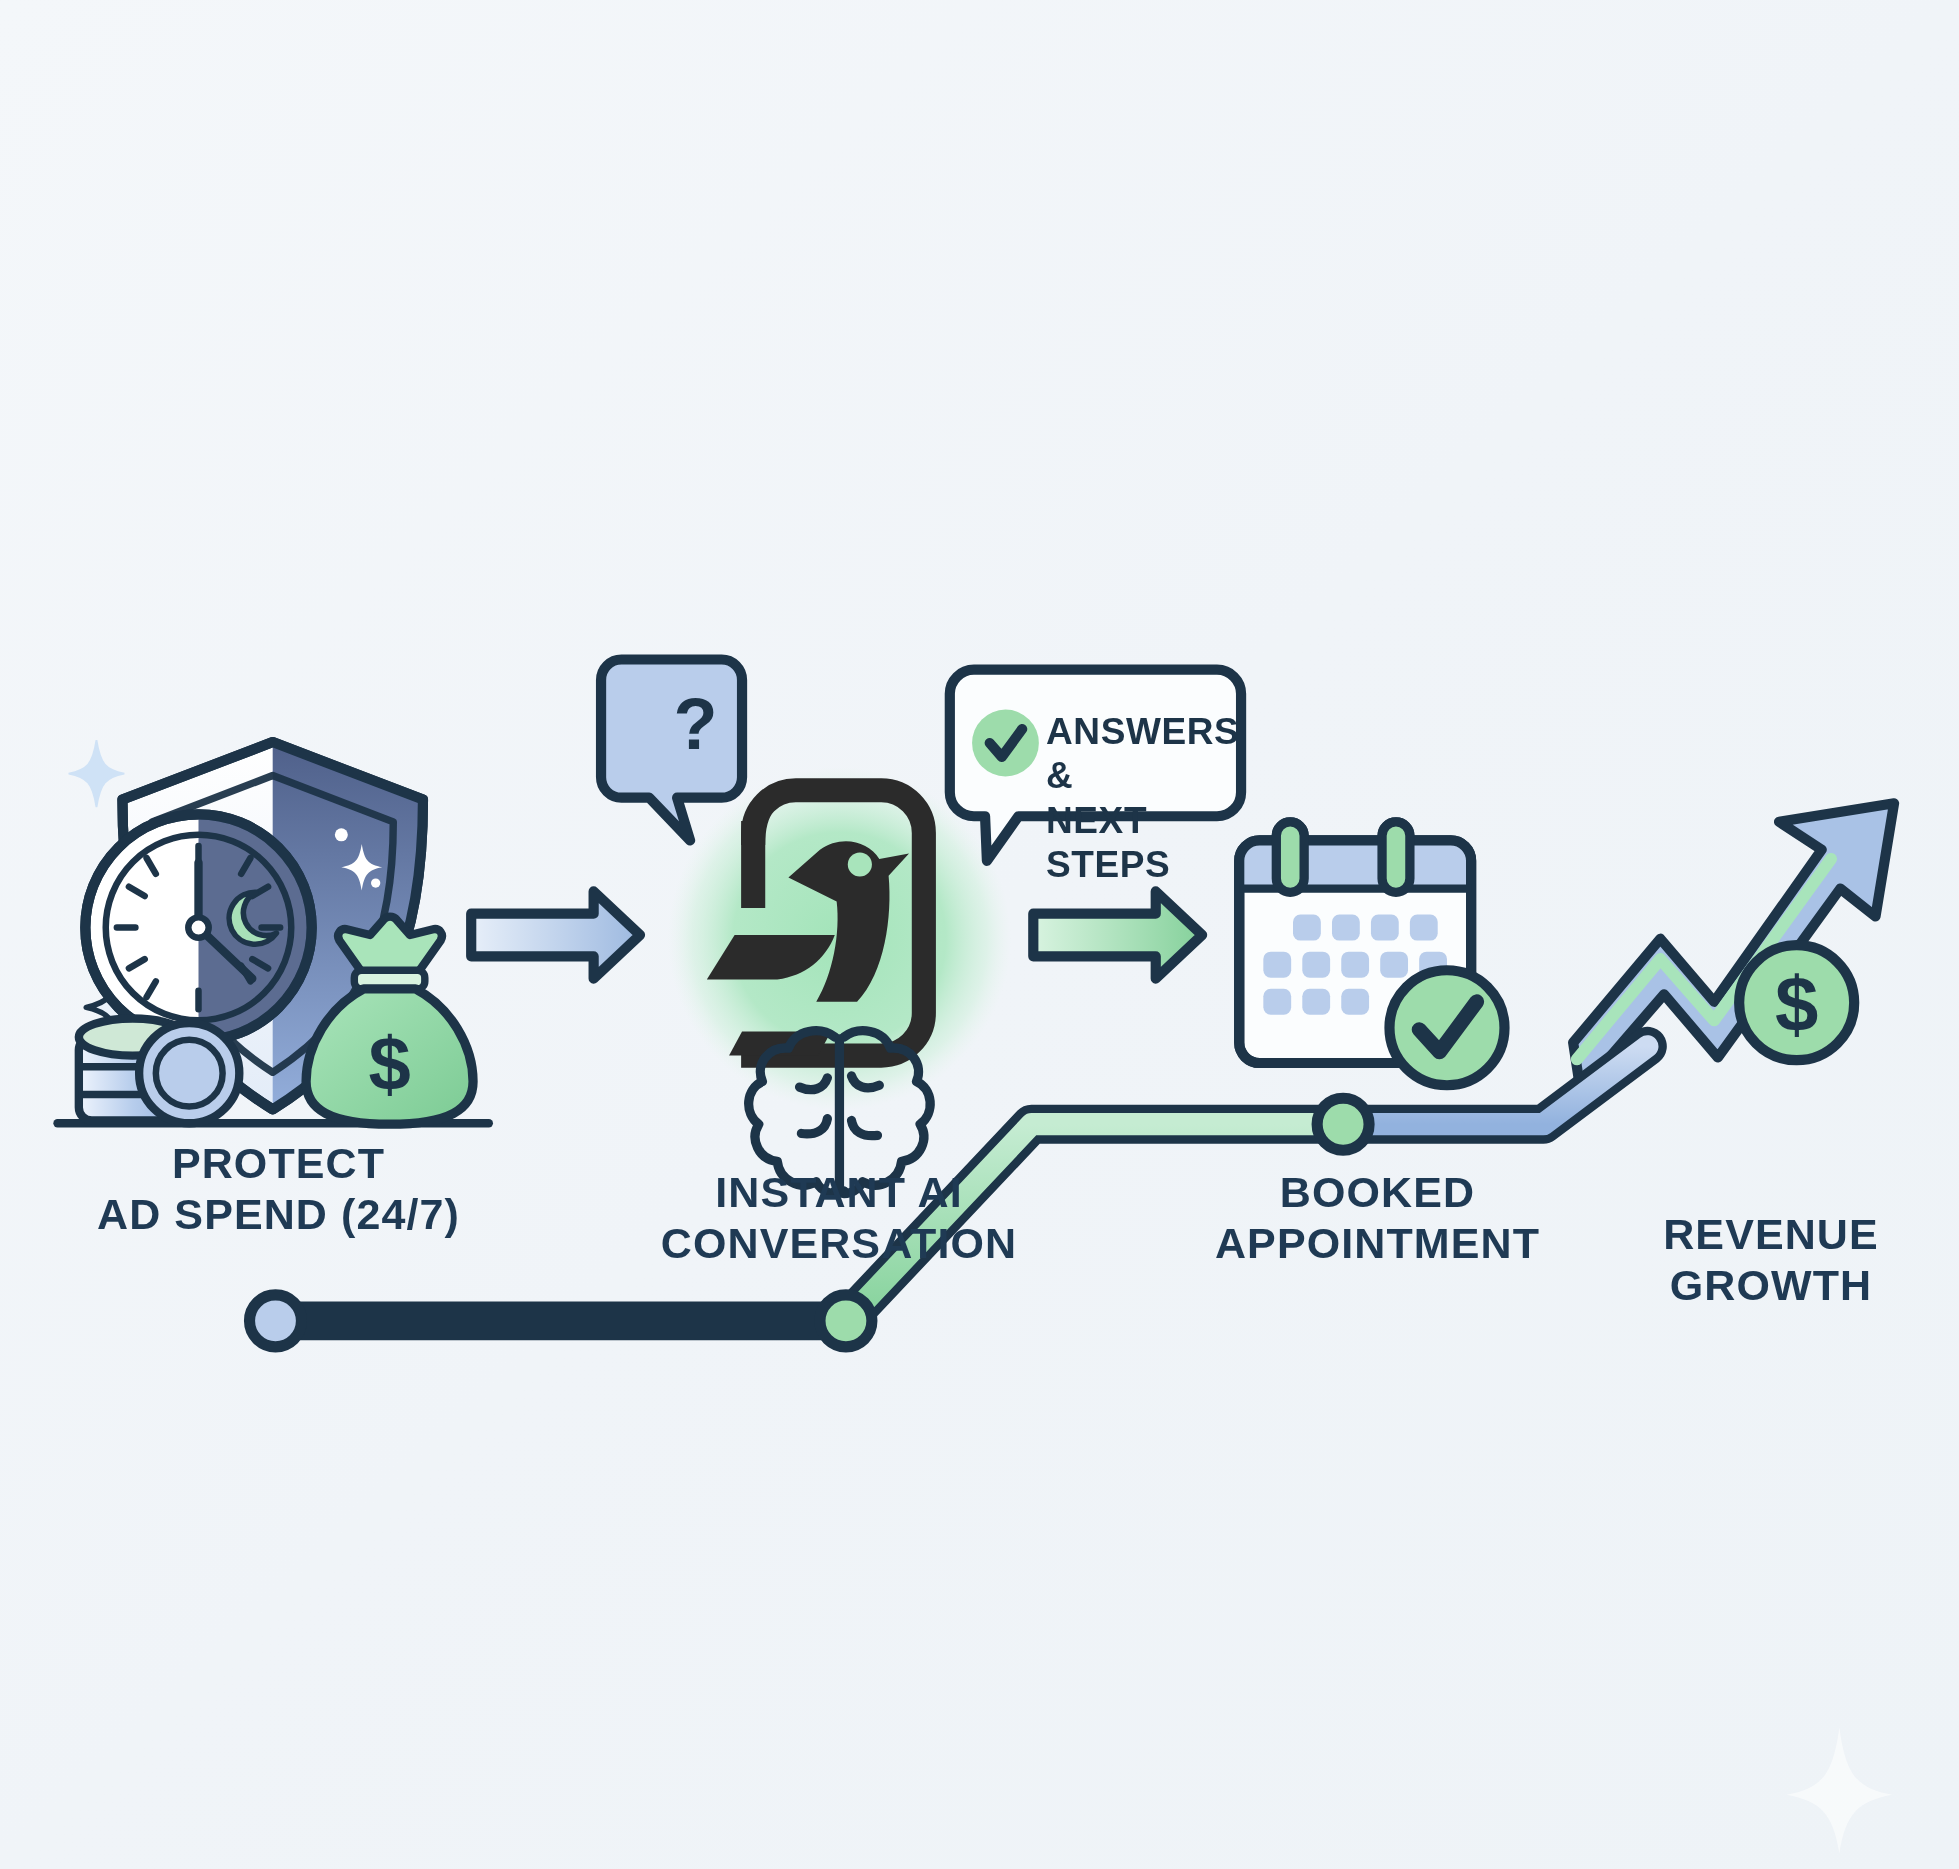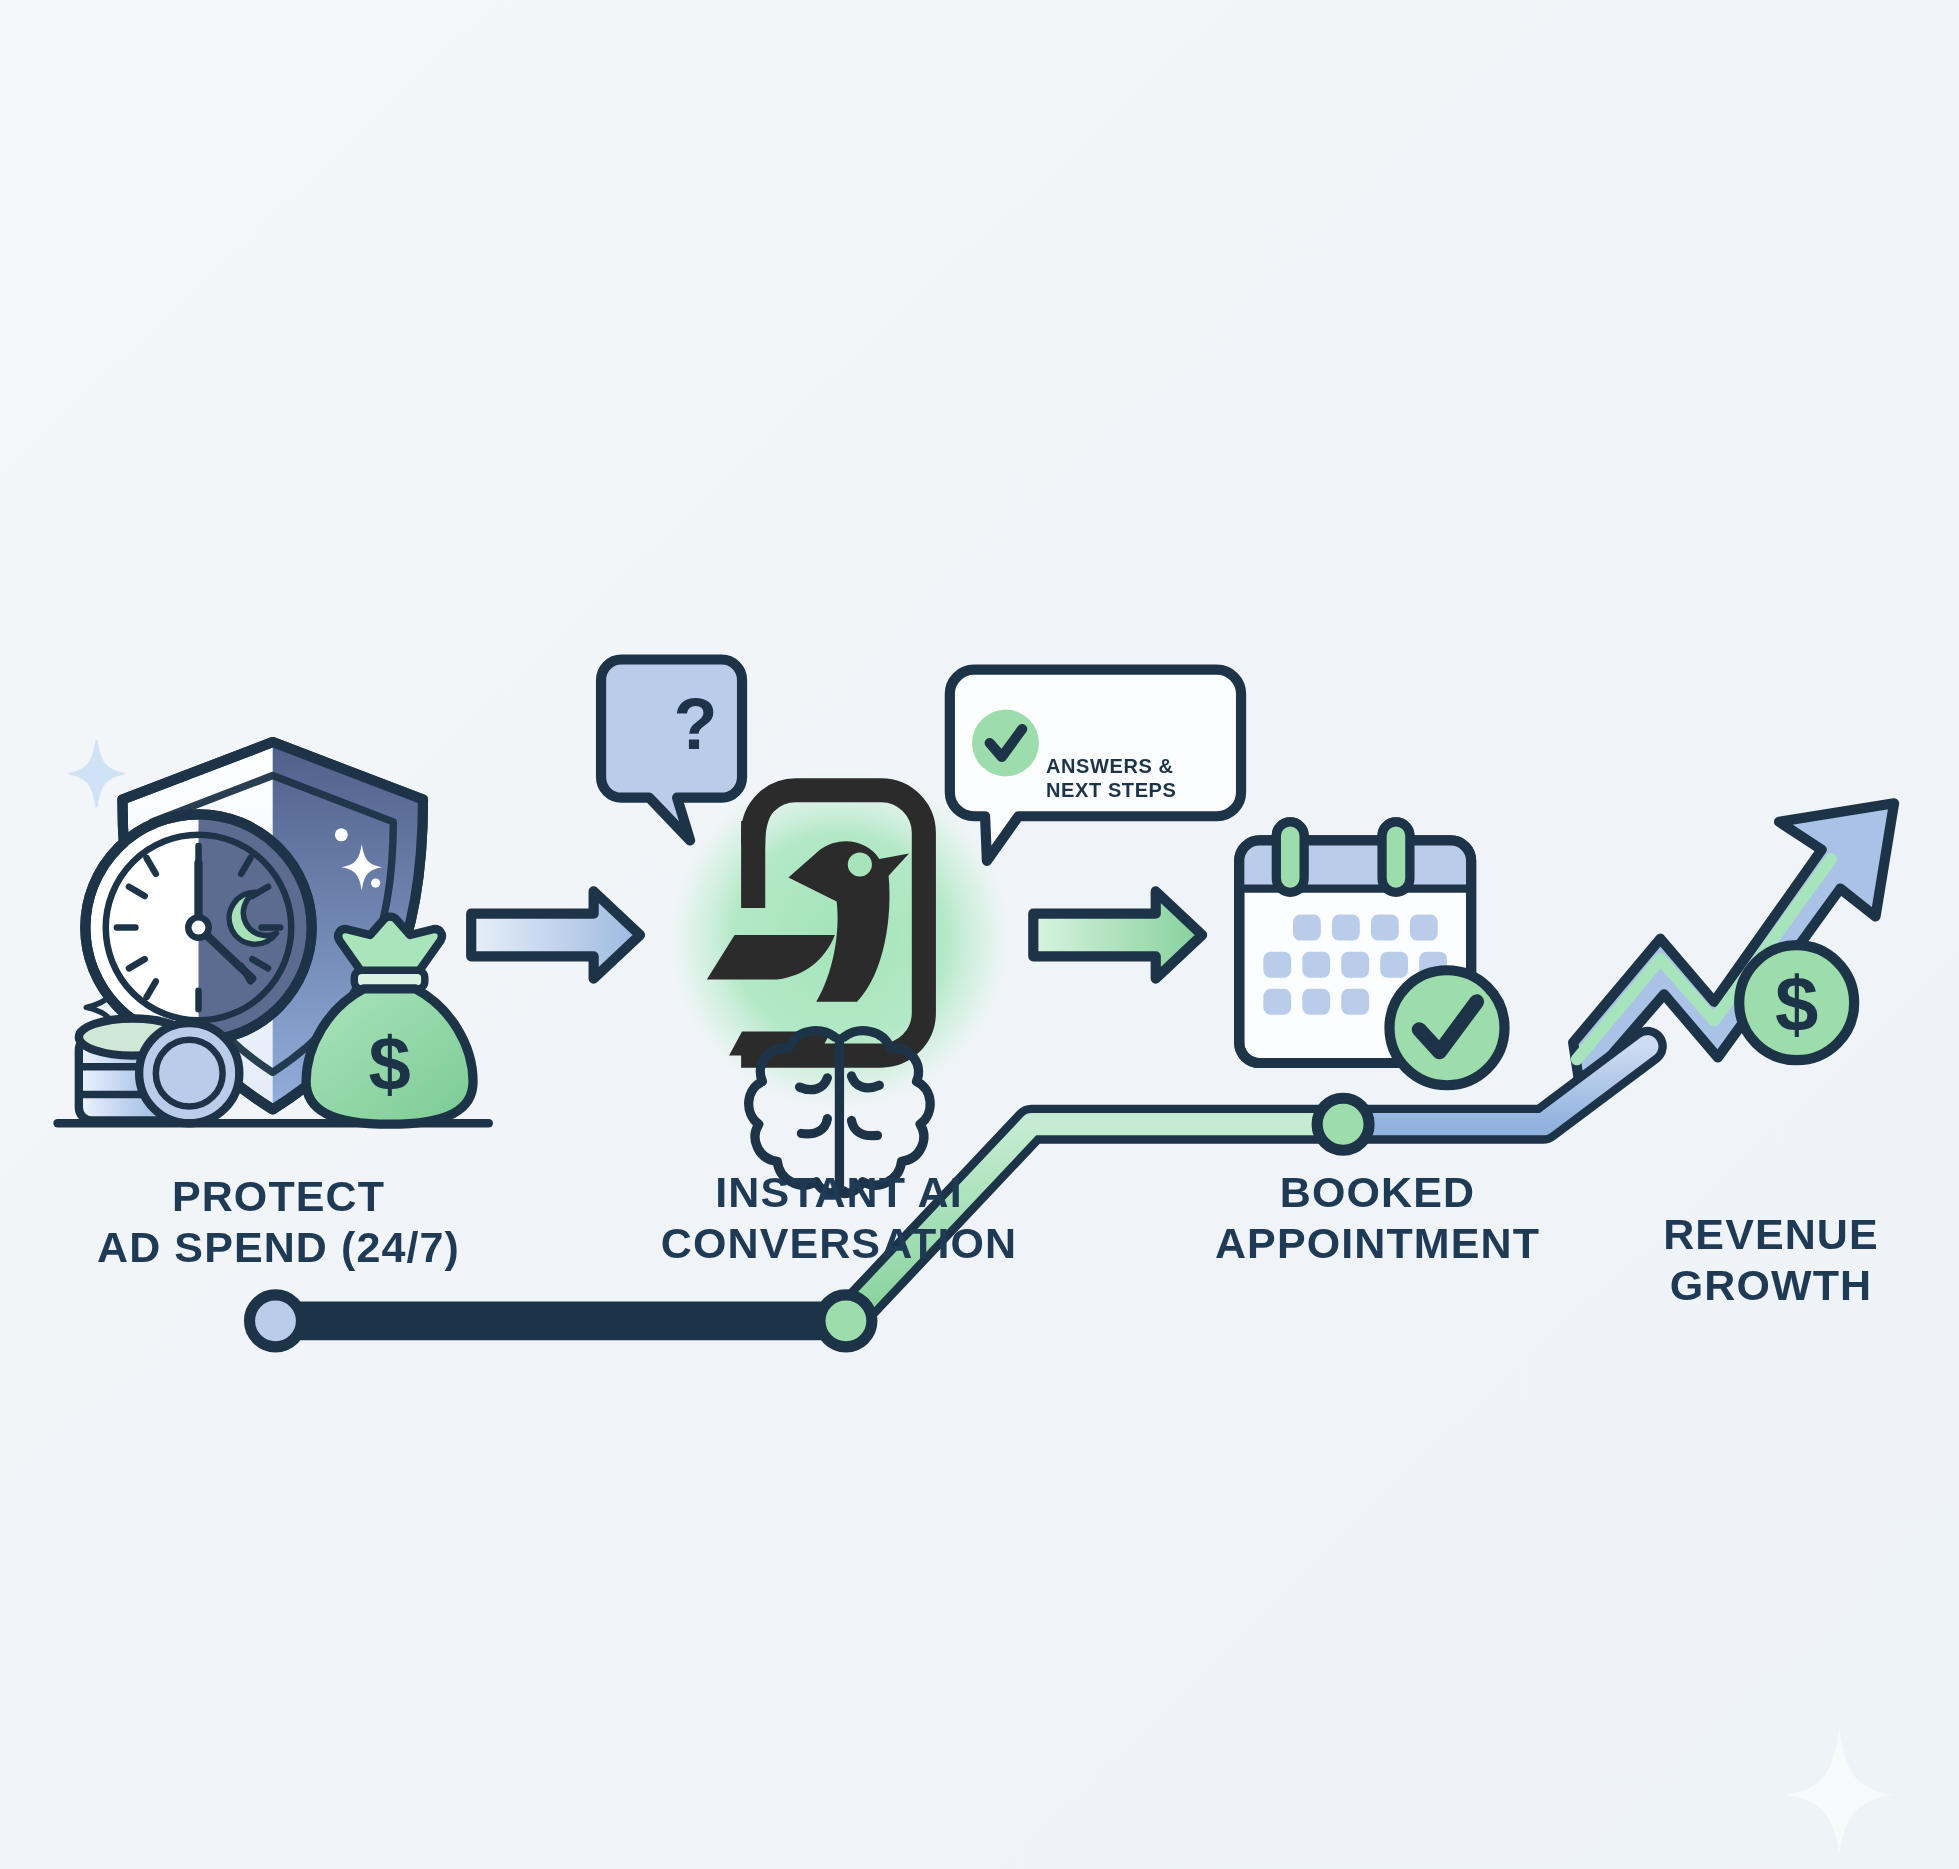--- a/index.html
+++ b/index.html
@@ -21,26 +21,25 @@
     letter-spacing:1.1px;
     line-height:1.18;
     text-transform:uppercase;
     white-space:pre-line;
     user-select:none;
   }
   .bubbletxt{
     position:absolute;
     color:#1d3448;
     font-weight:bold;
-    font-size:20px;
+    font-size:37px;
     letter-spacing:0.6px;
     line-height:1.2;
     white-space:pre-line;
     text-transform:uppercase;
-    margin-top:44px;
   }
   .qmark{
     position:absolute;
     color:#1d3448;
     font-weight:bold;
     font-size:72px;
     line-height:1;
   }
 </style>
 </head>
@@ -265,21 +264,21 @@
 
     <path d="M1448 1212 L1664 1212 L1776 1128" fill="none" stroke="url(#gTrackB)" stroke-width="24" stroke-linecap="round" stroke-linejoin="round"></path>
 
     <circle cx="297" cy="1424" r="28" fill="#b9cdeb" stroke="#1d3448" stroke-width="12"></circle>
     <circle cx="912" cy="1424" r="28" fill="#9ddcab" stroke="#1d3448" stroke-width="12"></circle>
     <circle cx="1448" cy="1212" r="28" fill="#9ddcab" stroke="#1d3448" stroke-width="12"></circle>
   </g>
 </svg>
 </div>
 
-<div class="lbl" style="left:56px;top:1171px;width:445px;text-align:center;">PROTECT
+<div class="lbl" style="left:56px;top:1138px;width:445px;text-align:center;">PROTECT
 AD SPEND (24/7)</div>
 <div class="lbl" style="left:621px;top:1167px;width:436px;">INSTANT AI
 CONVERSATION</div>
 <div class="lbl" style="left:1150px;top:1167px;width:455px;text-align:center;">BOOKED
 APPOINTMENT</div>
 <div class="lbl" style="left:1595px;top:1209px;width:352px;">REVENUE
 GROWTH</div>
 
 <div class="qmark" style="left:640px;top:688px;width:111px;text-align:center;">?</div>
 

